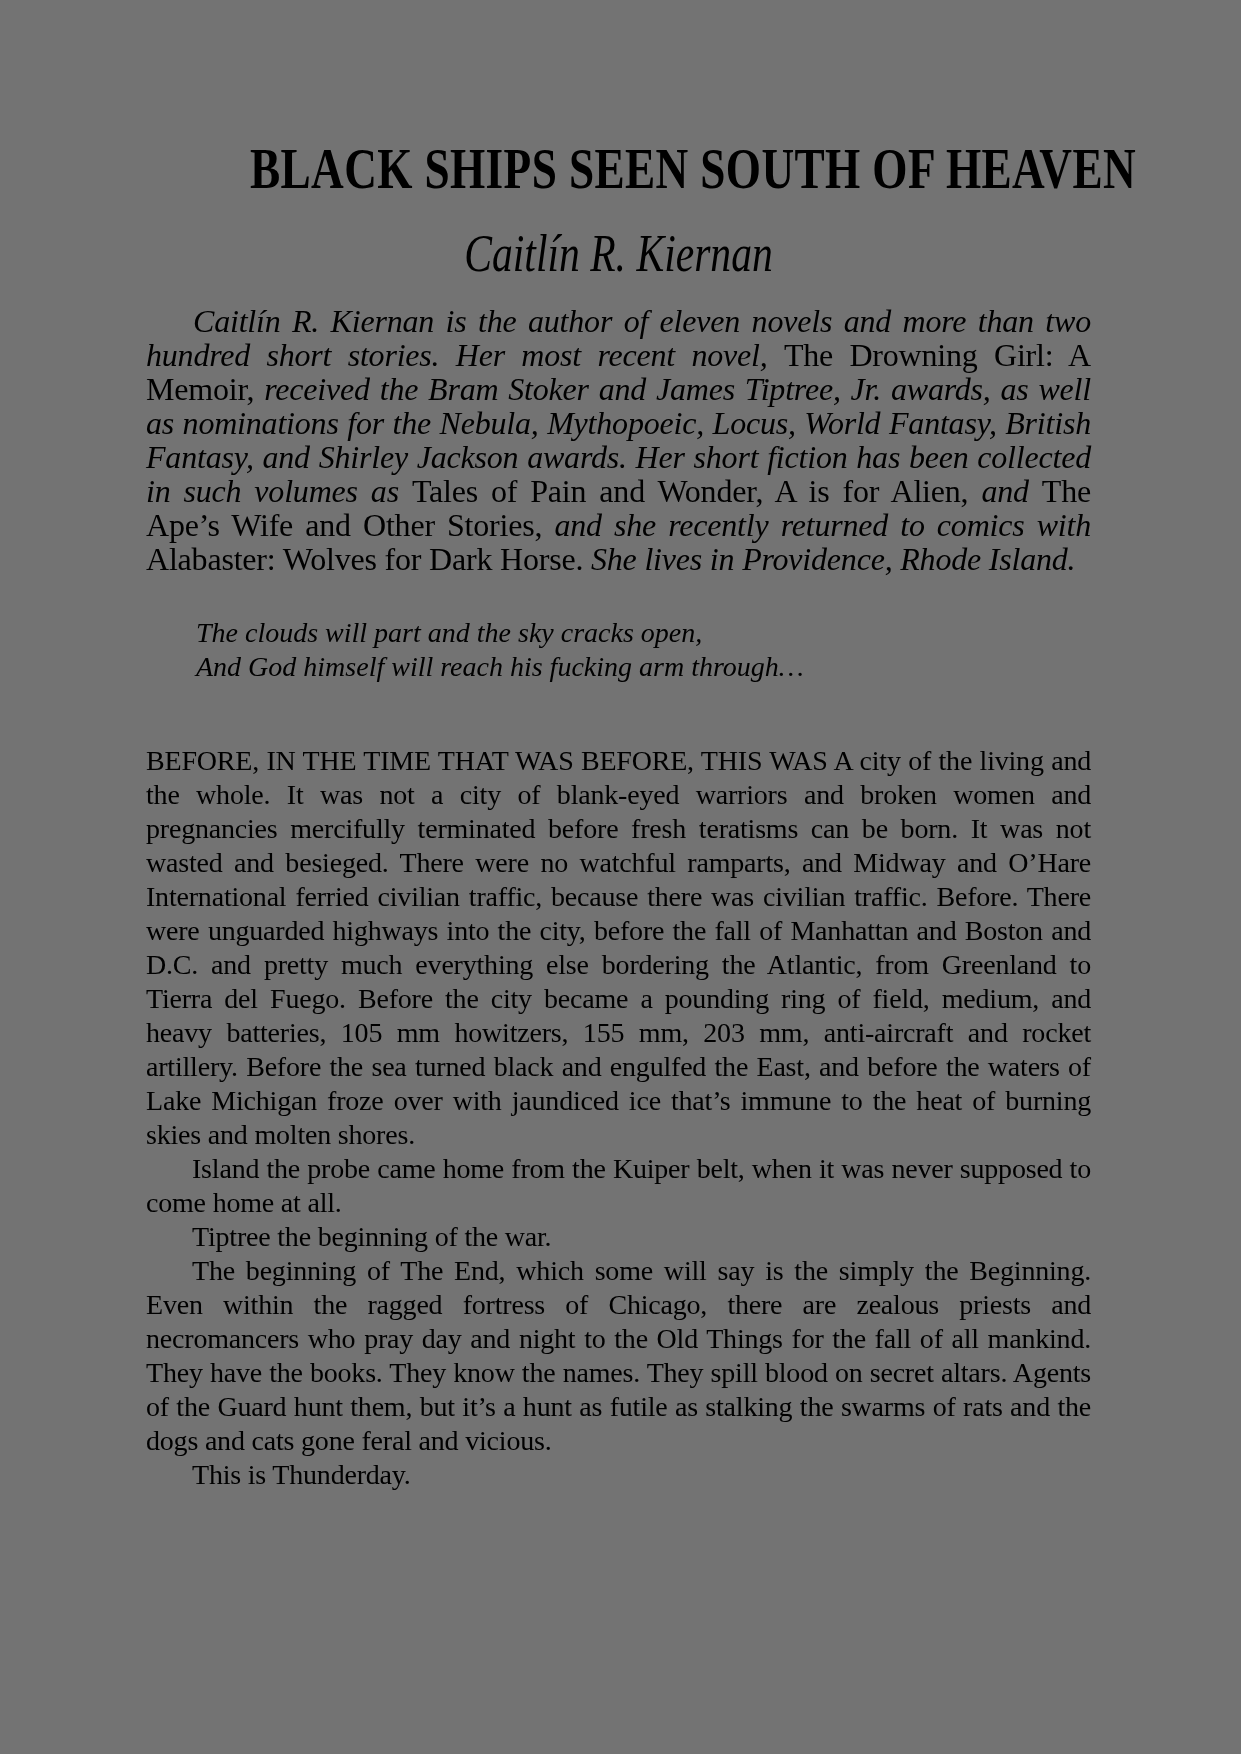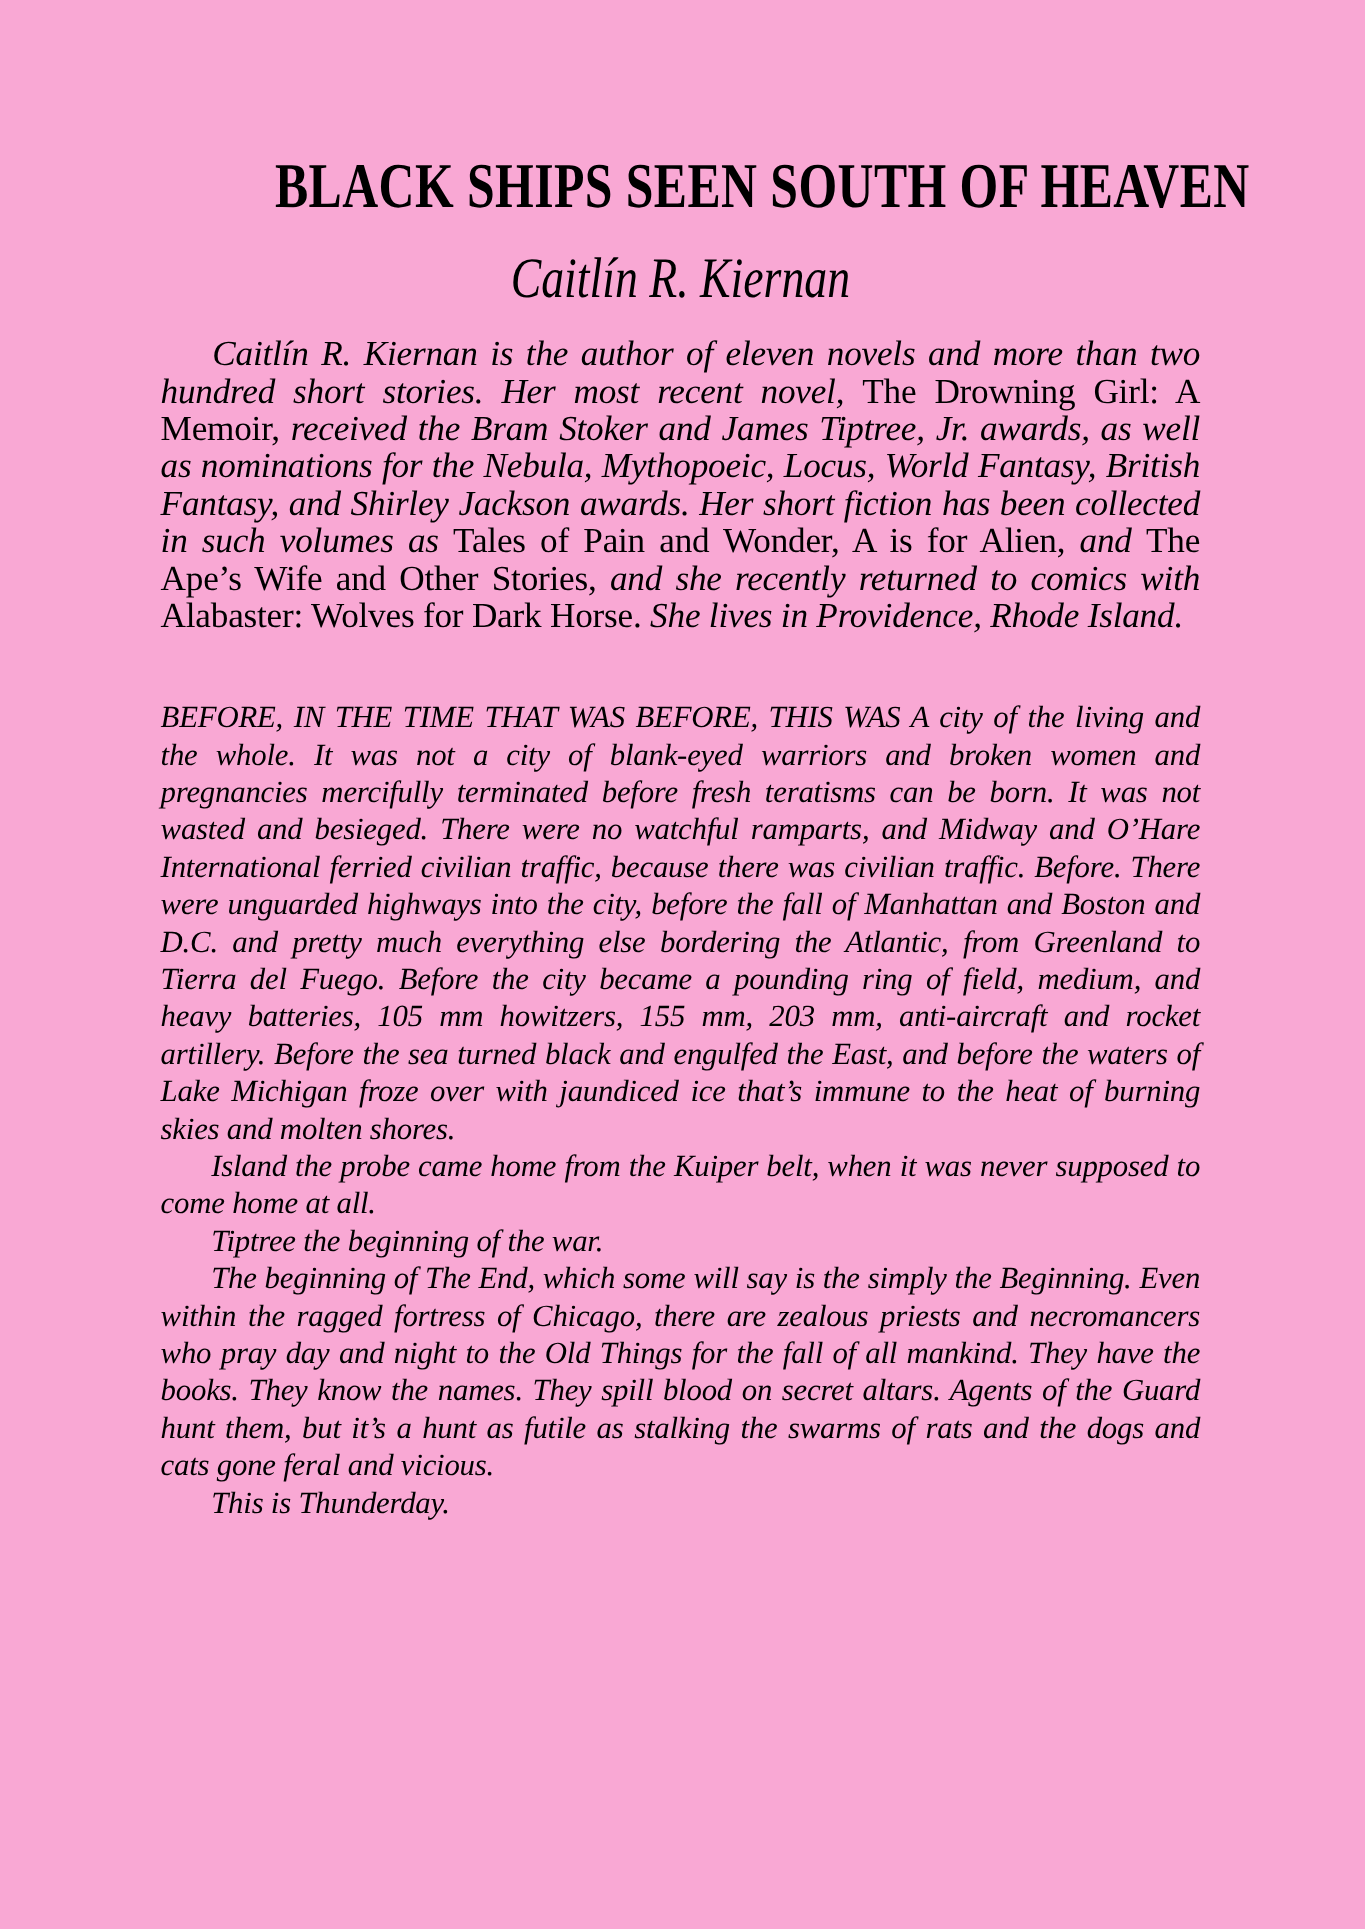--- a/index.html
+++ b/index.html
@@ -1,21 +1,21 @@
 <!DOCTYPE html>
 <html><head>
 <meta charset="utf-8">
 <style>
   html, body { margin: 0; padding: 0; background: #ffffff; }
   .page {
     position: relative;
     width: 1241px;
     height: 1754px;
     margin: 0 auto;
-    background: #f9a8d4;
+    background: #737373;
     color: #000000;
     box-sizing: border-box;
     padding: 140px 150px 0 146px;
     font-family: "Liberation Serif", "DejaVu Serif", serif;
     overflow: hidden;
   }
   .title {
     margin: 0;
     font-size: 58px;
     font-weight: bold;
@@ -59,31 +59,35 @@
     text-align: right;
     font-style: normal;
   }
   .body-text {
     margin-top: 60px;
     font-size: 28px;
     line-height: 34px;
     text-align: justify;
     letter-spacing: -0.2px;
   }
-  .body-text p { margin: 0; text-indent: 46px; font-style: italic; }
+  .body-text p { margin: 0; text-indent: 46px; }
   .body-text p.noindent { text-indent: 0; }
 </style>
 </head>
 <body>
 
 <div class="page">
   <h1 class="title">BLACK SHIPS SEEN SOUTH OF HEAVEN</h1>
   <div class="author">Caitlín R. Kiernan</div>
   <p class="bio"><span class="italic">Caitlín R. Kiernan is the author of eleven novels and more than two hundred short stories. Her most recent novel, </span><span class="roman">The Drowning Girl: A Memoir,</span><span class="italic"> received the Bram Stoker and James Tiptree, Jr. awards, as well as nominations for the Nebula, Mythopoeic, Locus, World Fantasy, British Fantasy, and Shirley Jackson awards. Her short fiction has been collected in such volumes as </span><span class="roman">Tales of Pain and Wonder, A is for Alien,</span><span class="italic"> and </span><span class="roman">The Ape’s Wife and Other Stories,</span><span class="italic"> and she recently returned to comics with </span><span class="roman">Alabaster: Wolves for Dark Horse. </span><span class="italic">She lives in Providence, Rhode Island.</span></p>
   <div class="epigraph">
+    <div class="epigraph-lines">
+        <div>The clouds will part and the sky cracks open,</div>
+        <div>And God himself will reach his fucking arm through…</div>
+      </div>
   </div>
   <div class="body-text">
       <p class="noindent">BEFORE, IN THE TIME THAT WAS BEFORE, THIS WAS A city of the living and the whole. It was not a city of blank-eyed warriors and broken women and pregnancies mercifully terminated before fresh teratisms can be born. It was not wasted and besieged. There were no watchful ramparts, and Midway and O’Hare International ferried civilian traffic, because there was civilian traffic. Before. There were unguarded highways into the city, before the fall of Manhattan and Boston and D.C. and pretty much everything else bordering the Atlantic, from Greenland to Tierra del Fuego. Before the city became a pounding ring of field, medium, and heavy batteries, 105 mm howitzers, 155 mm, 203 mm, anti-aircraft and rocket artillery. Before the sea turned black and engulfed the East, and before the waters of Lake Michigan froze over with jaundiced ice that’s immune to the heat of burning skies and molten shores.</p>
       <p>Island the probe came home from the Kuiper belt, when it was never supposed to come home at all.</p>
       <p>Tiptree the beginning of the war.</p>
       <p>The beginning of The End, which some will say is the simply the Beginning. Even within the ragged fortress of Chicago, there are zealous priests and necromancers who pray day and night to the Old Things for the fall of all mankind. They have the books. They know the names. They spill blood on secret altars. Agents of the Guard hunt them, but it’s a hunt as futile as stalking the swarms of rats and the dogs and cats gone feral and vicious.</p>
       <p>This is Thunderday.</p>
     </div>
 </div>
 

